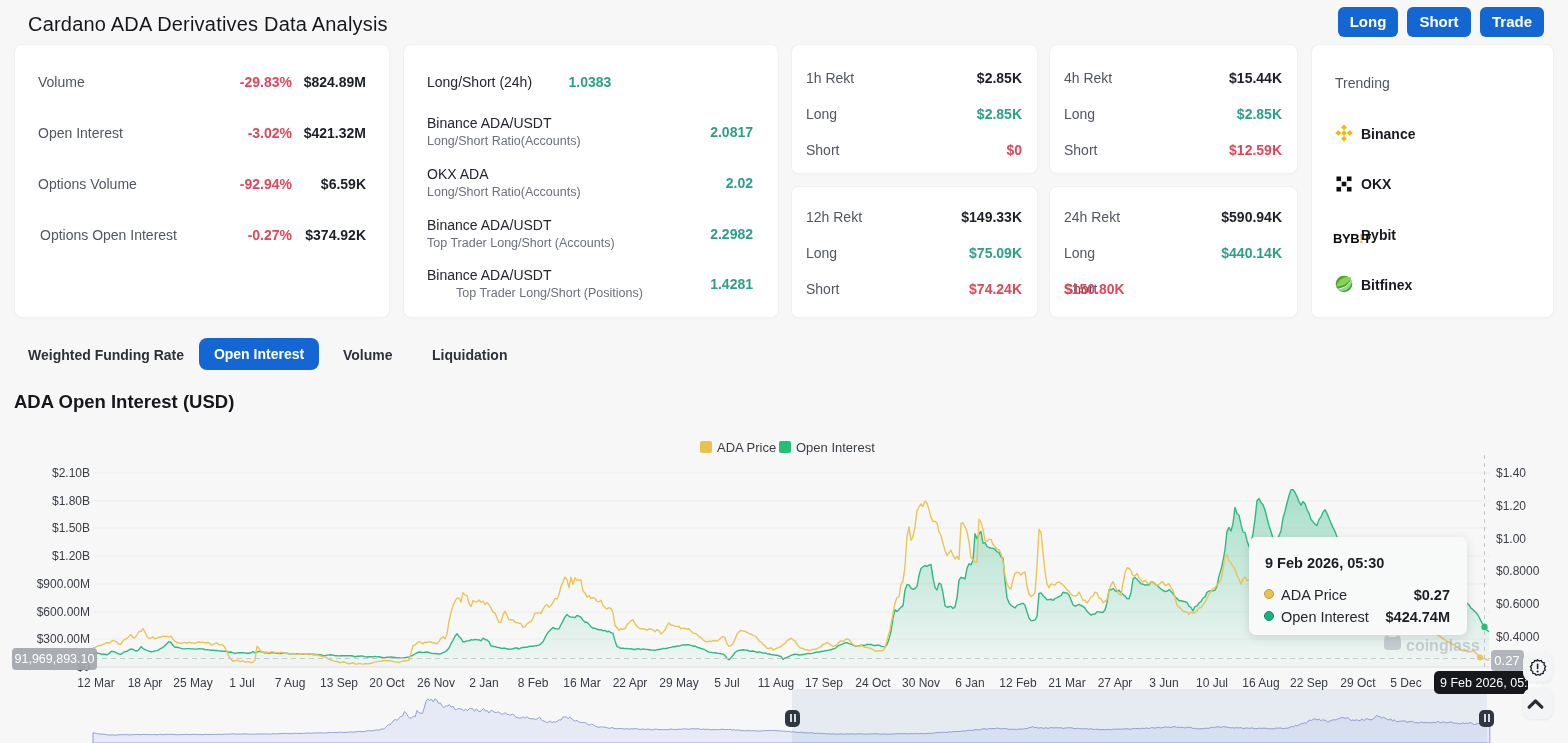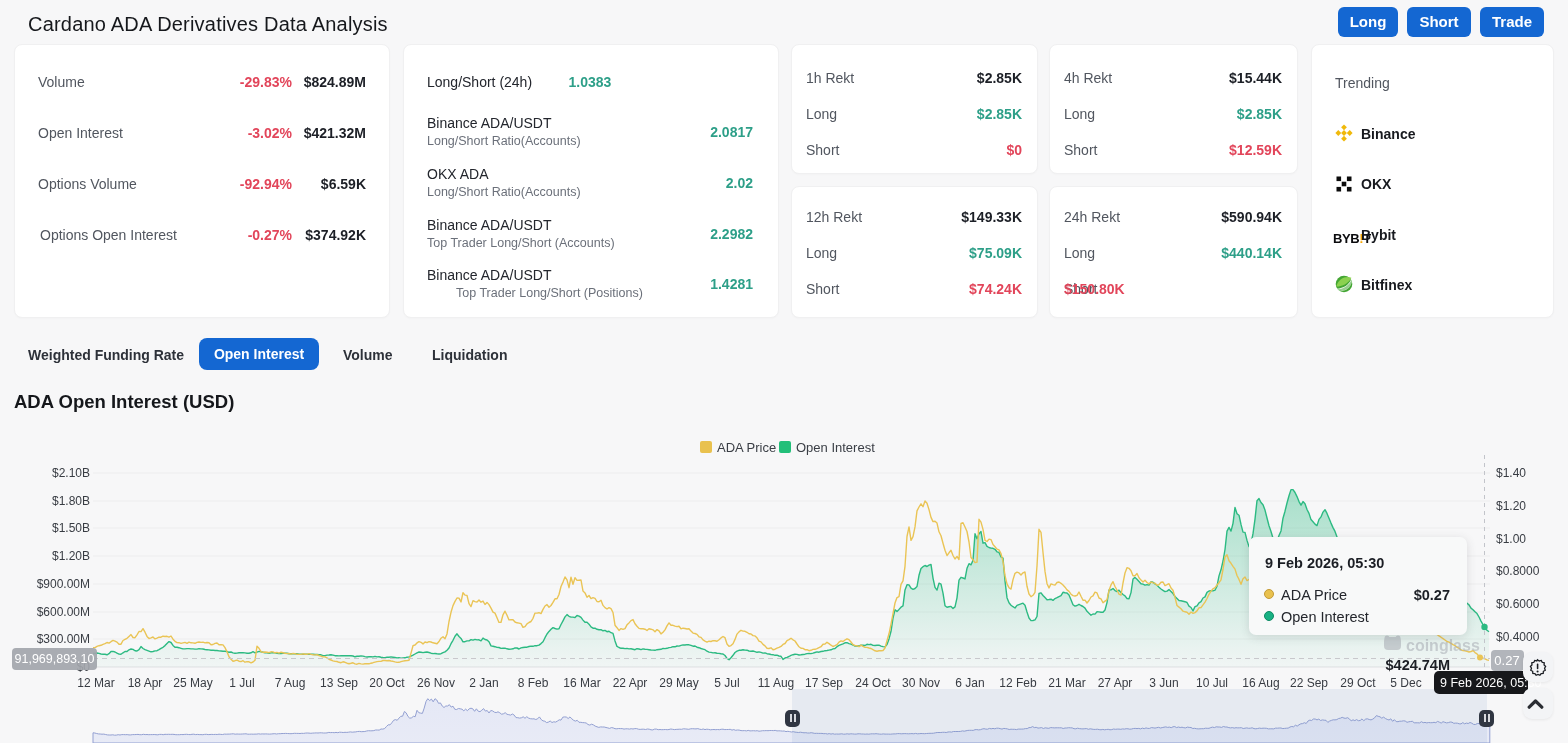--- a/index.html
+++ b/index.html
@@ -224,21 +224,21 @@
   <text x="1440" y="687" font-size="12.5" fill="#fff" font-family="Liberation Sans, sans-serif">9 Feb 2026, 05:30</text>
 </svg>
 
 <div class="abs" style="left:1249px;top:537px;width:218px;height:98px;background:#f8f9f9;border-radius:7px;box-shadow:0 2px 10px rgba(60,60,70,0.16);"></div>
 <div class="abs" style="left:1265px;top:555px;font-size:14.5px;font-weight:bold;color:#1b1e24;">9 Feb 2026, 05:30</div>
 <div class="abs" style="left:1264px;top:589px;width:10px;height:10px;border-radius:50%;background:#e9c14e;border:1.5px solid #c39a35;"></div>
 <div class="abs" style="left:1281px;top:587px;font-size:14.5px;color:#23262c;">ADA Price</div>
 <div class="abs" style="left:1300px;top:587px;width:150px;text-align:right;font-size:14.5px;font-weight:bold;color:#1b1e24;">$0.27</div>
 <div class="abs" style="left:1264px;top:611px;width:10px;height:10px;border-radius:50%;background:#18b183;border:1.5px solid #0d8a63;"></div>
 <div class="abs" style="left:1281px;top:609px;font-size:14.5px;color:#23262c;">Open Interest</div>
-<div class="abs" style="left:1300px;top:609px;width:150px;text-align:right;font-size:14.5px;font-weight:bold;color:#1b1e24;margin-top:48px;">$424.74M</div>
+<div class="abs" style="left:1300px;top:609px;width:150px;text-align:right;font-size:14.5px;font-weight:bold;color:#1b1e24;">$424.74M</div>
 
 <div class="abs" style="left:1523px;top:652px;width:30px;height:30px;border-radius:9px;background:#f3f4f6;box-shadow:0 1px 3px rgba(0,0,0,0.07);"></div>
 <svg class="abs" style="left:1528px;top:658px;" width="19" height="19" viewBox="0 0 22 22">
   <path d="M11 2 L13 3.4 L15.4 2.8 L16.4 5 L18.8 5.6 L18.6 8 L20.4 9.6 L19.2 11.8 L20 14.2 L17.8 15.4 L17.6 17.8 L15.2 18 L13.8 20 L11.6 19 L9.4 20 L8 18 L5.6 17.8 L5.4 15.4 L3.2 14.2 L4 11.8 L2.8 9.6 L4.6 8 L4.4 5.6 L6.8 5 L7.8 2.8 L10.2 3.4 Z" fill="none" stroke="#1b1e24" stroke-width="1.5"></path>
   <rect x="10.2" y="6.5" width="1.8" height="6.5" rx="0.9" fill="#1b1e24"></rect>
   <circle cx="11.1" cy="15.6" r="1.2" fill="#1b1e24"></circle>
 </svg>
 <div class="abs" style="left:1523px;top:688px;width:30px;height:31px;border-radius:9px;background:#f3f4f6;box-shadow:0 1px 3px rgba(0,0,0,0.07);"></div>
 <svg class="abs" style="left:1527px;top:698px;" width="17" height="12" viewBox="0 0 17 12">
   <path d="M2.2 9.2 L8.5 3 L14.8 9.2" fill="none" stroke="#2a2d33" stroke-width="3.2" stroke-linecap="round" stroke-linejoin="round"></path>

